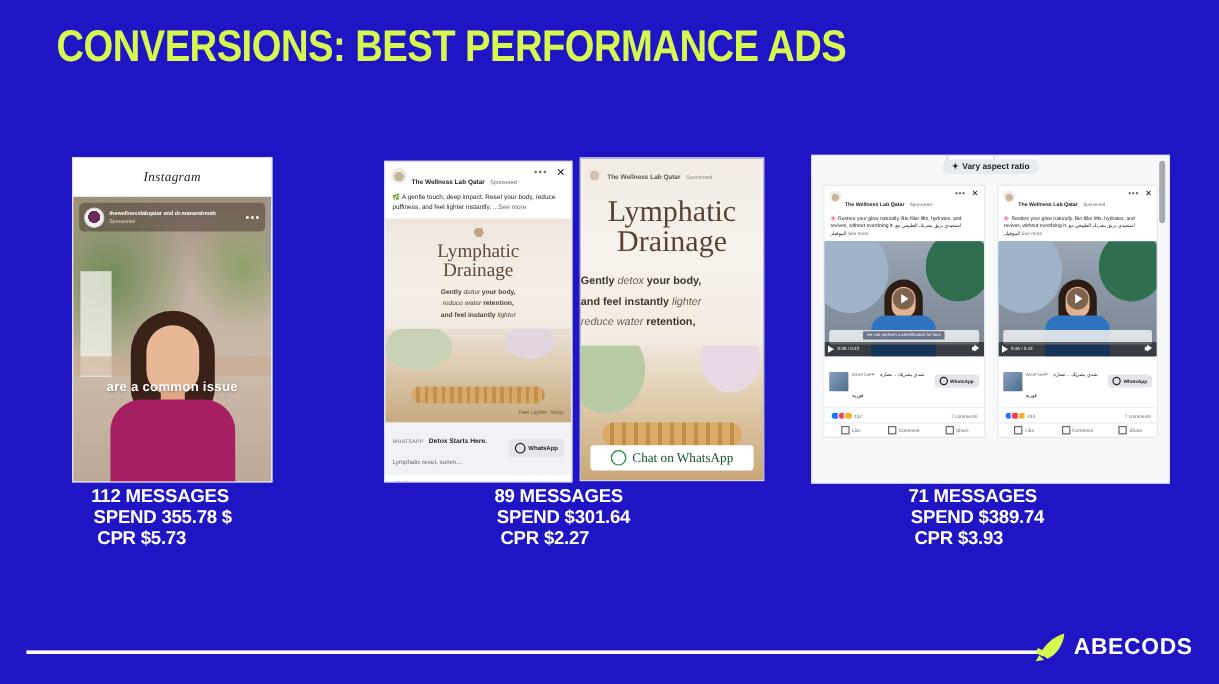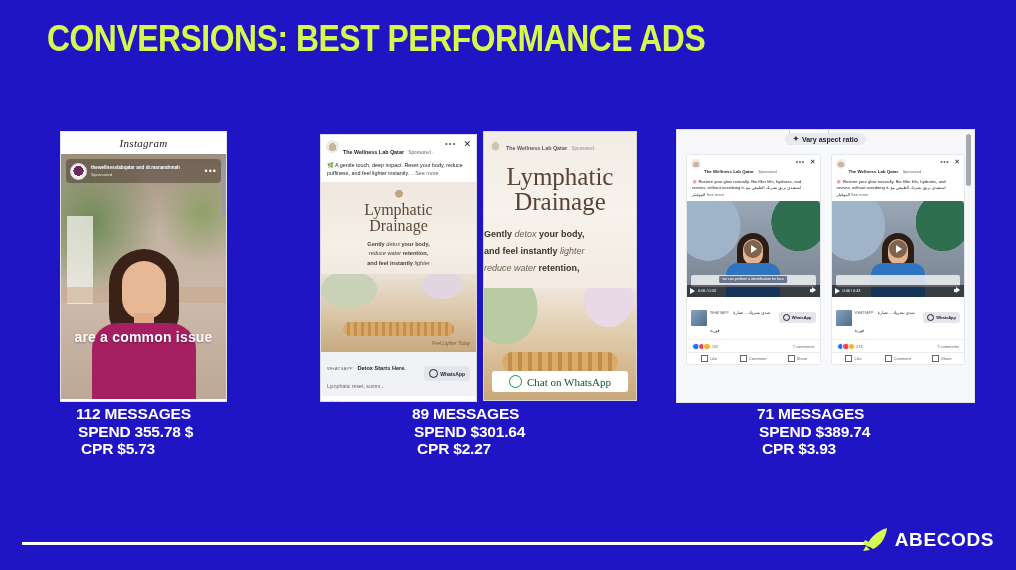--- a/index.html
+++ b/index.html
@@ -24,21 +24,21 @@
     white-space:nowrap;
   }
 
   
   .cards{position:absolute;left:0;top:126px;width:1016px;height:280px;}
 
   .card{position:absolute;background:#ffffff;overflow:hidden;}
 
   
   #card1{left:60px;top:131px;width:165px;height:269px;border:1px solid #e3e3e3;}
-  .ig-top{height:22px;background:#fff;display:flex;align-items:center;justify-content:center;}
+  .ig-top{height:32px;background:#fff;display:flex;align-items:center;justify-content:center;}
   .ig-wordmark{
     font-family:"Liberation Serif",serif;font-style:italic;font-size:11px;color:#222;
     letter-spacing:.3px;
   }
   .ig-media{position:relative;height:245px;background:linear-gradient(180deg,#b9a99a 0%,#cdbcae 22%,#cdb9a8 45%,#c6b3a4 100%);overflow:hidden;}
   .ig-bg-wall{position:absolute;left:0;top:0;right:0;height:100%;
     background:
       radial-gradient(ellipse 60% 45% at 18% 28%, #6f8a55 0%, rgba(111,138,85,0) 70%),
       radial-gradient(ellipse 40% 30% at 86% 24%, #8fa06a 0%, rgba(143,160,106,0) 70%),
       linear-gradient(180deg,#a08f7f 0%,#c3b2a2 30%,#cbb9a9 60%,#bda896 100%);
@@ -58,22 +58,22 @@
     background:rgba(60,45,38,.45);border-radius:4px;
     display:flex;align-items:center;padding:0 4px;box-sizing:border-box;gap:4px;
   }
   .ig-avatar{width:15px;height:15px;border-radius:50%;background:#f1f1f1;border:1.5px solid #d8d4cf;flex:0 0 auto;
     background-image:radial-gradient(circle at 50% 45%, #6b2a58 0 45%, #f1f1f1 46%);}
   .ig-names{flex:1;min-width:0;line-height:1.15;}
   .ig-user{font-size:4.6px;font-weight:bold;color:#ffffff;white-space:nowrap;overflow:hidden;text-overflow:ellipsis;display:block;}
   .ig-sponsored{font-size:4.4px;color:#e8e4e0;display:block;margin-top:1px;}
   .ig-dots{color:#fff;font-size:9px;letter-spacing:1px;line-height:6px;flex:0 0 auto;}
   .ig-caption{
-    position:absolute;left:50%;transform:translateX(-50%);bottom:54px;
-    font-size:14px;font-weight:bold;color:#ffffff;white-space:nowrap;
+    position:absolute;left:50%;transform:translateX(-50%);bottom:80px;
+    font-size:11px;font-weight:bold;color:#ffffff;white-space:nowrap;
     text-shadow:0 1px 2px rgba(0,0,0,.35);letter-spacing:.2px;
   }
   .ig-scroll{position:absolute;right:1px;top:2px;width:3px;height:60px;background:#9a9a9a;border-radius:2px;}
 
   
   #card2{left:320px;top:134px;width:155px;height:266px;border:1px solid #dcdcdc;}
   .fb-head{display:flex;align-items:flex-start;padding:5px 5px 2px 5px;gap:4px;}
   .fb-avatar{width:13px;height:13px;border-radius:50%;background:#e9e3dd;flex:0 0 auto;
     background-image:radial-gradient(circle at 50% 55%, #c7b49f 0 40%, #efe9e2 41%);}
   .fb-names{flex:1;min-width:0;}

